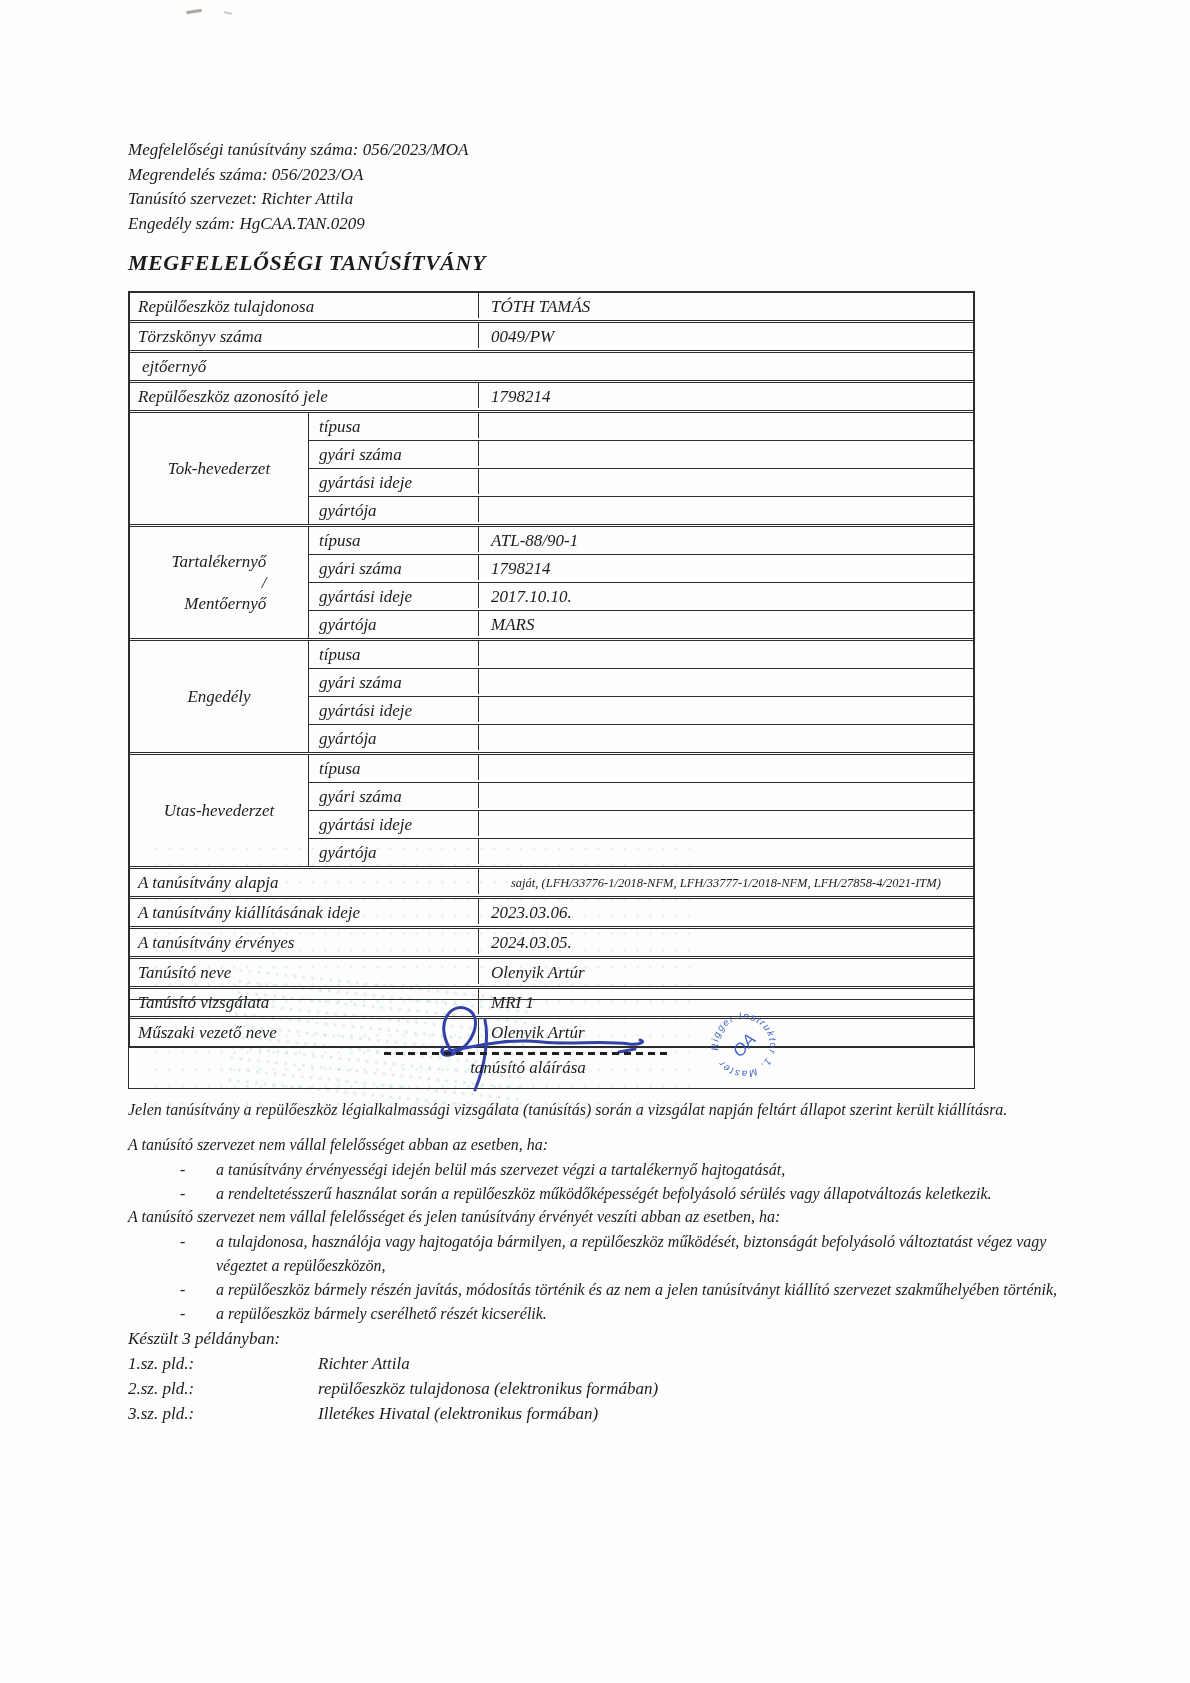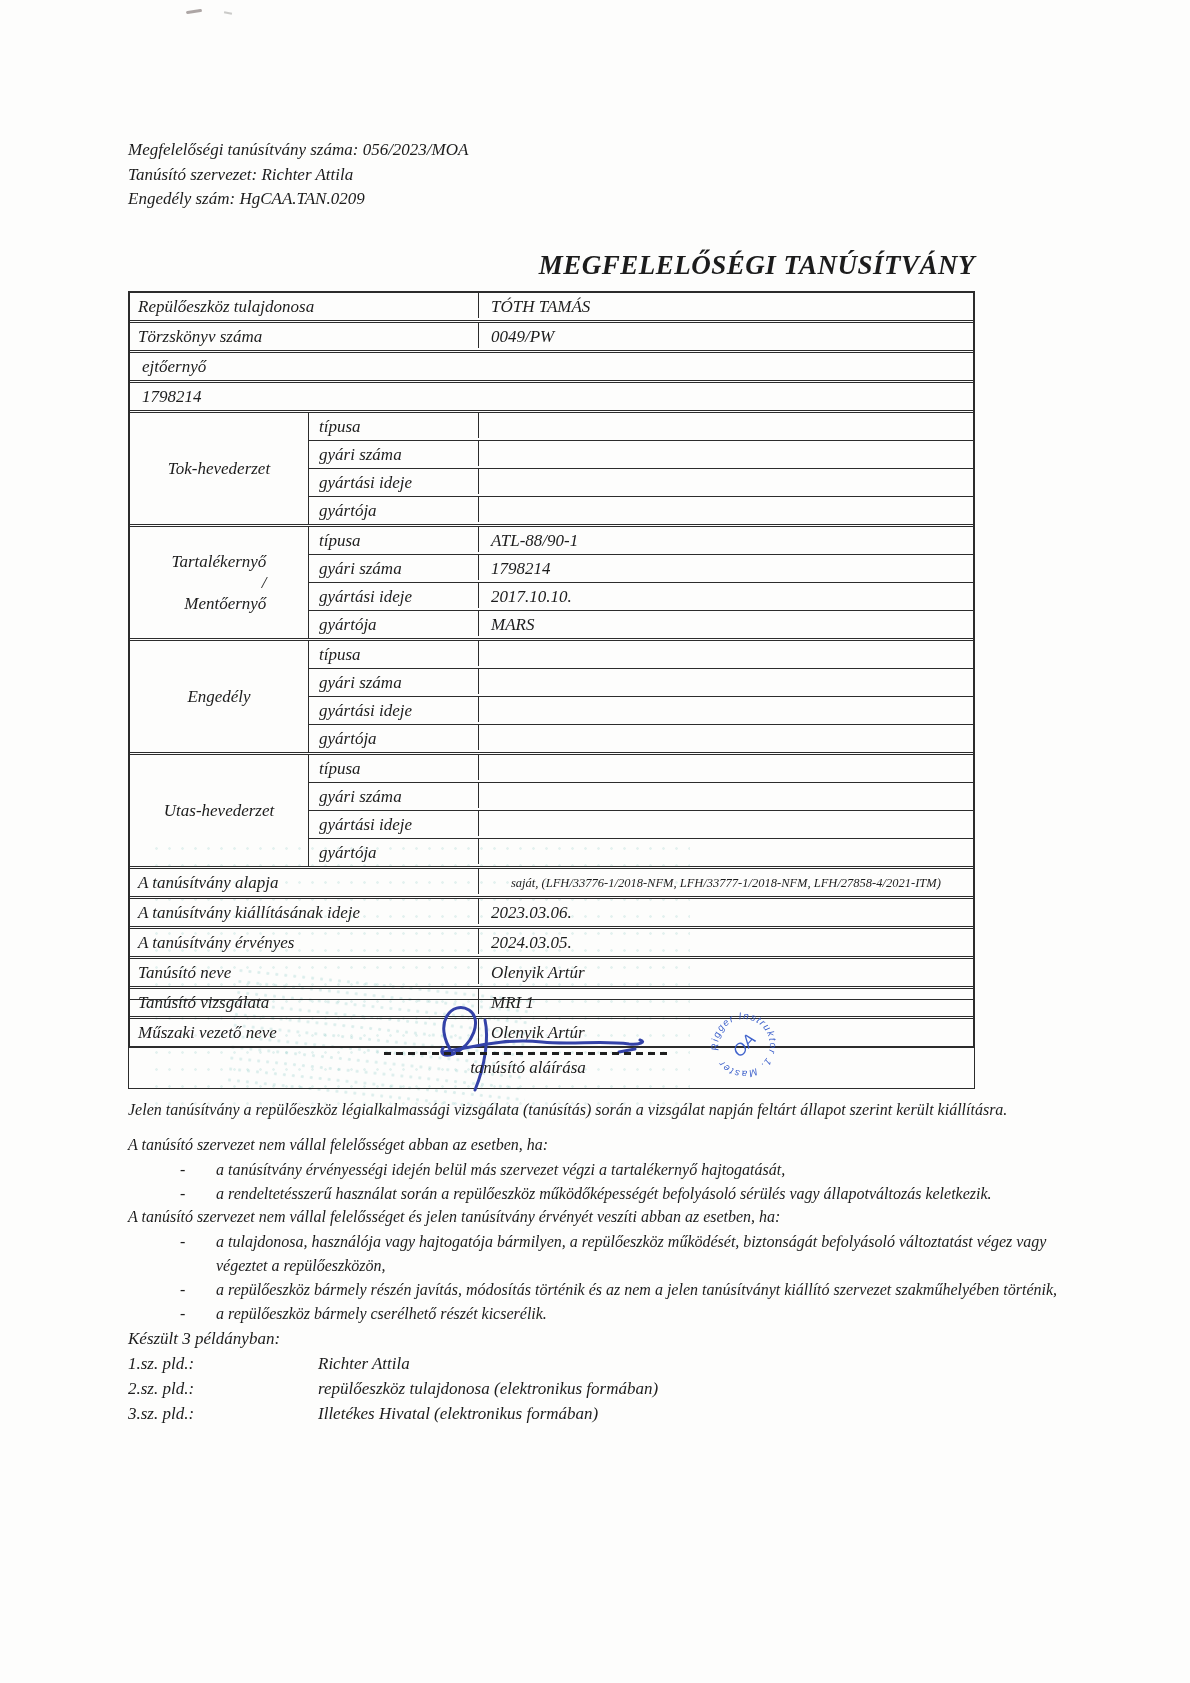--- a/index.html
+++ b/index.html
@@ -24,21 +24,21 @@
   .speckles2{
     position:absolute;left:230px;top:980px;width:300px;height:120px;
     background-image:radial-gradient(circle, rgba(70,170,165,.6) 0 1.2px, transparent 1.8px);
     background-size:9px 11px;opacity:.3;pointer-events:none;transform:rotate(6deg);
   }
 
   .header-block{position:absolute;left:128px;top:138px;font-size:17px;line-height:24.5px;}
 
   .title{
     position:absolute;left:128px;top:250px;width:847px;
-    text-align:right;font-size:27px;font-weight:bold;letter-spacing:.5px;
+    text-align:left;font-size:22px;font-weight:bold;letter-spacing:.5px;
   }
 
   .doc-table{
     position:absolute;left:128px;top:291px;width:847px;
     border:2px solid #2c2c2c;
     font-size:17px;
     box-sizing:border-box;
   }
   .t-row{display:flex;align-items:stretch;border-bottom:3px double #2c2c2c;}
   .t-row:last-child{border-bottom:none;}
@@ -87,40 +87,42 @@
 
 <div class="page">
 
   <div class="scan-mark"></div>
   <div class="scan-mark2"></div>
   <div class="speckles"></div>
   <div class="speckles2"></div>
 
   <div class="header-block">
     <div>Megfelelőségi tanúsítvány száma: 056/2023/MOA</div>
+    <div>Megrendelés száma: 056/2023/OA</div>
     <div>Tanúsító szervezet: Richter Attila</div>
     <div>Engedély szám: HgCAA.TAN.0209</div>
   </div>
 
   <div class="title">MEGFELELŐSÉGI TANÚSÍTVÁNY</div>
 
   <div class="doc-table">
 
     <div class="t-row">
       <div class="t-label">Repülőeszköz tulajdonosa</div>
       <div class="t-value">TÓTH TAMÁS</div>
     </div>
     <div class="t-row">
       <div class="t-label">Törzskönyv száma</div>
       <div class="t-value">0049/PW</div>
     </div>
     <div class="t-row">
       <div class="t-value">ejtőernyő</div>
     </div>
     <div class="t-row">
+      <div class="t-label">Repülőeszköz azonosító jele</div>
       <div class="t-value">1798214</div>
     </div>
 
     <div class="t-group">
       <div class="g-label">Tok-hevederzet</div>
       <div class="g-rows">
         <div class="g-row">
           <div class="g-sub">típusa</div>
           <div class="g-val"></div>
         </div>

